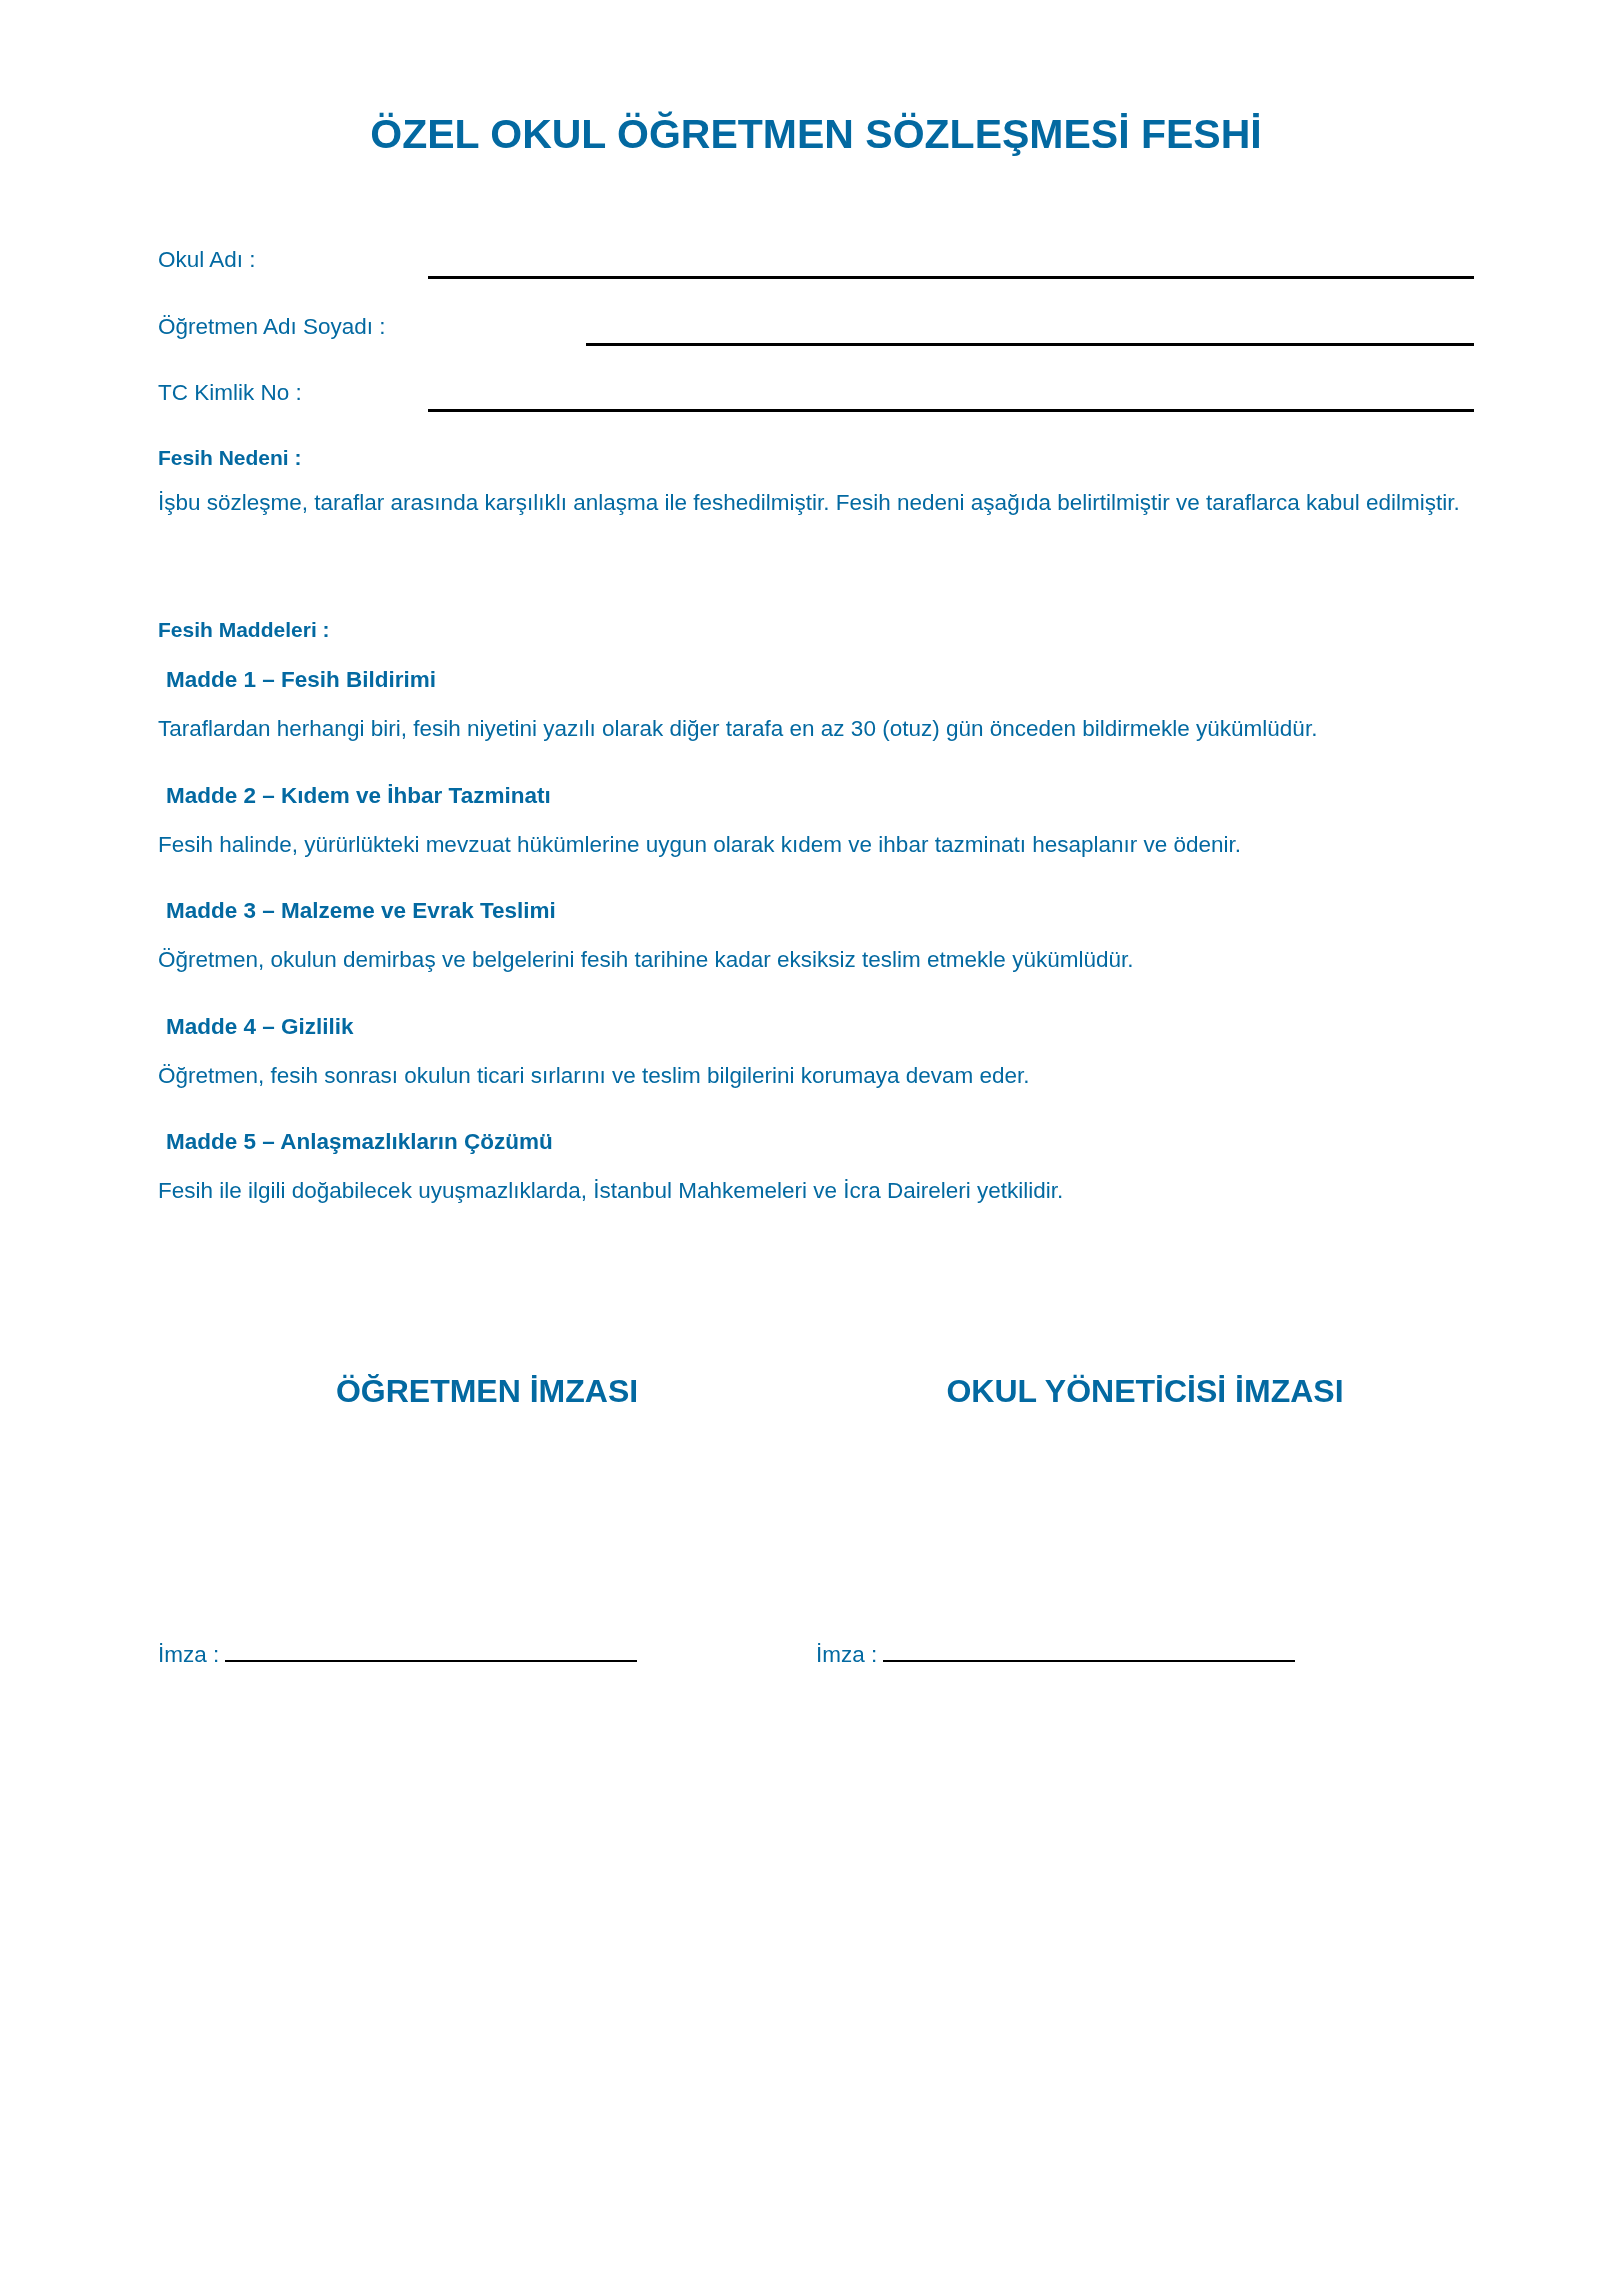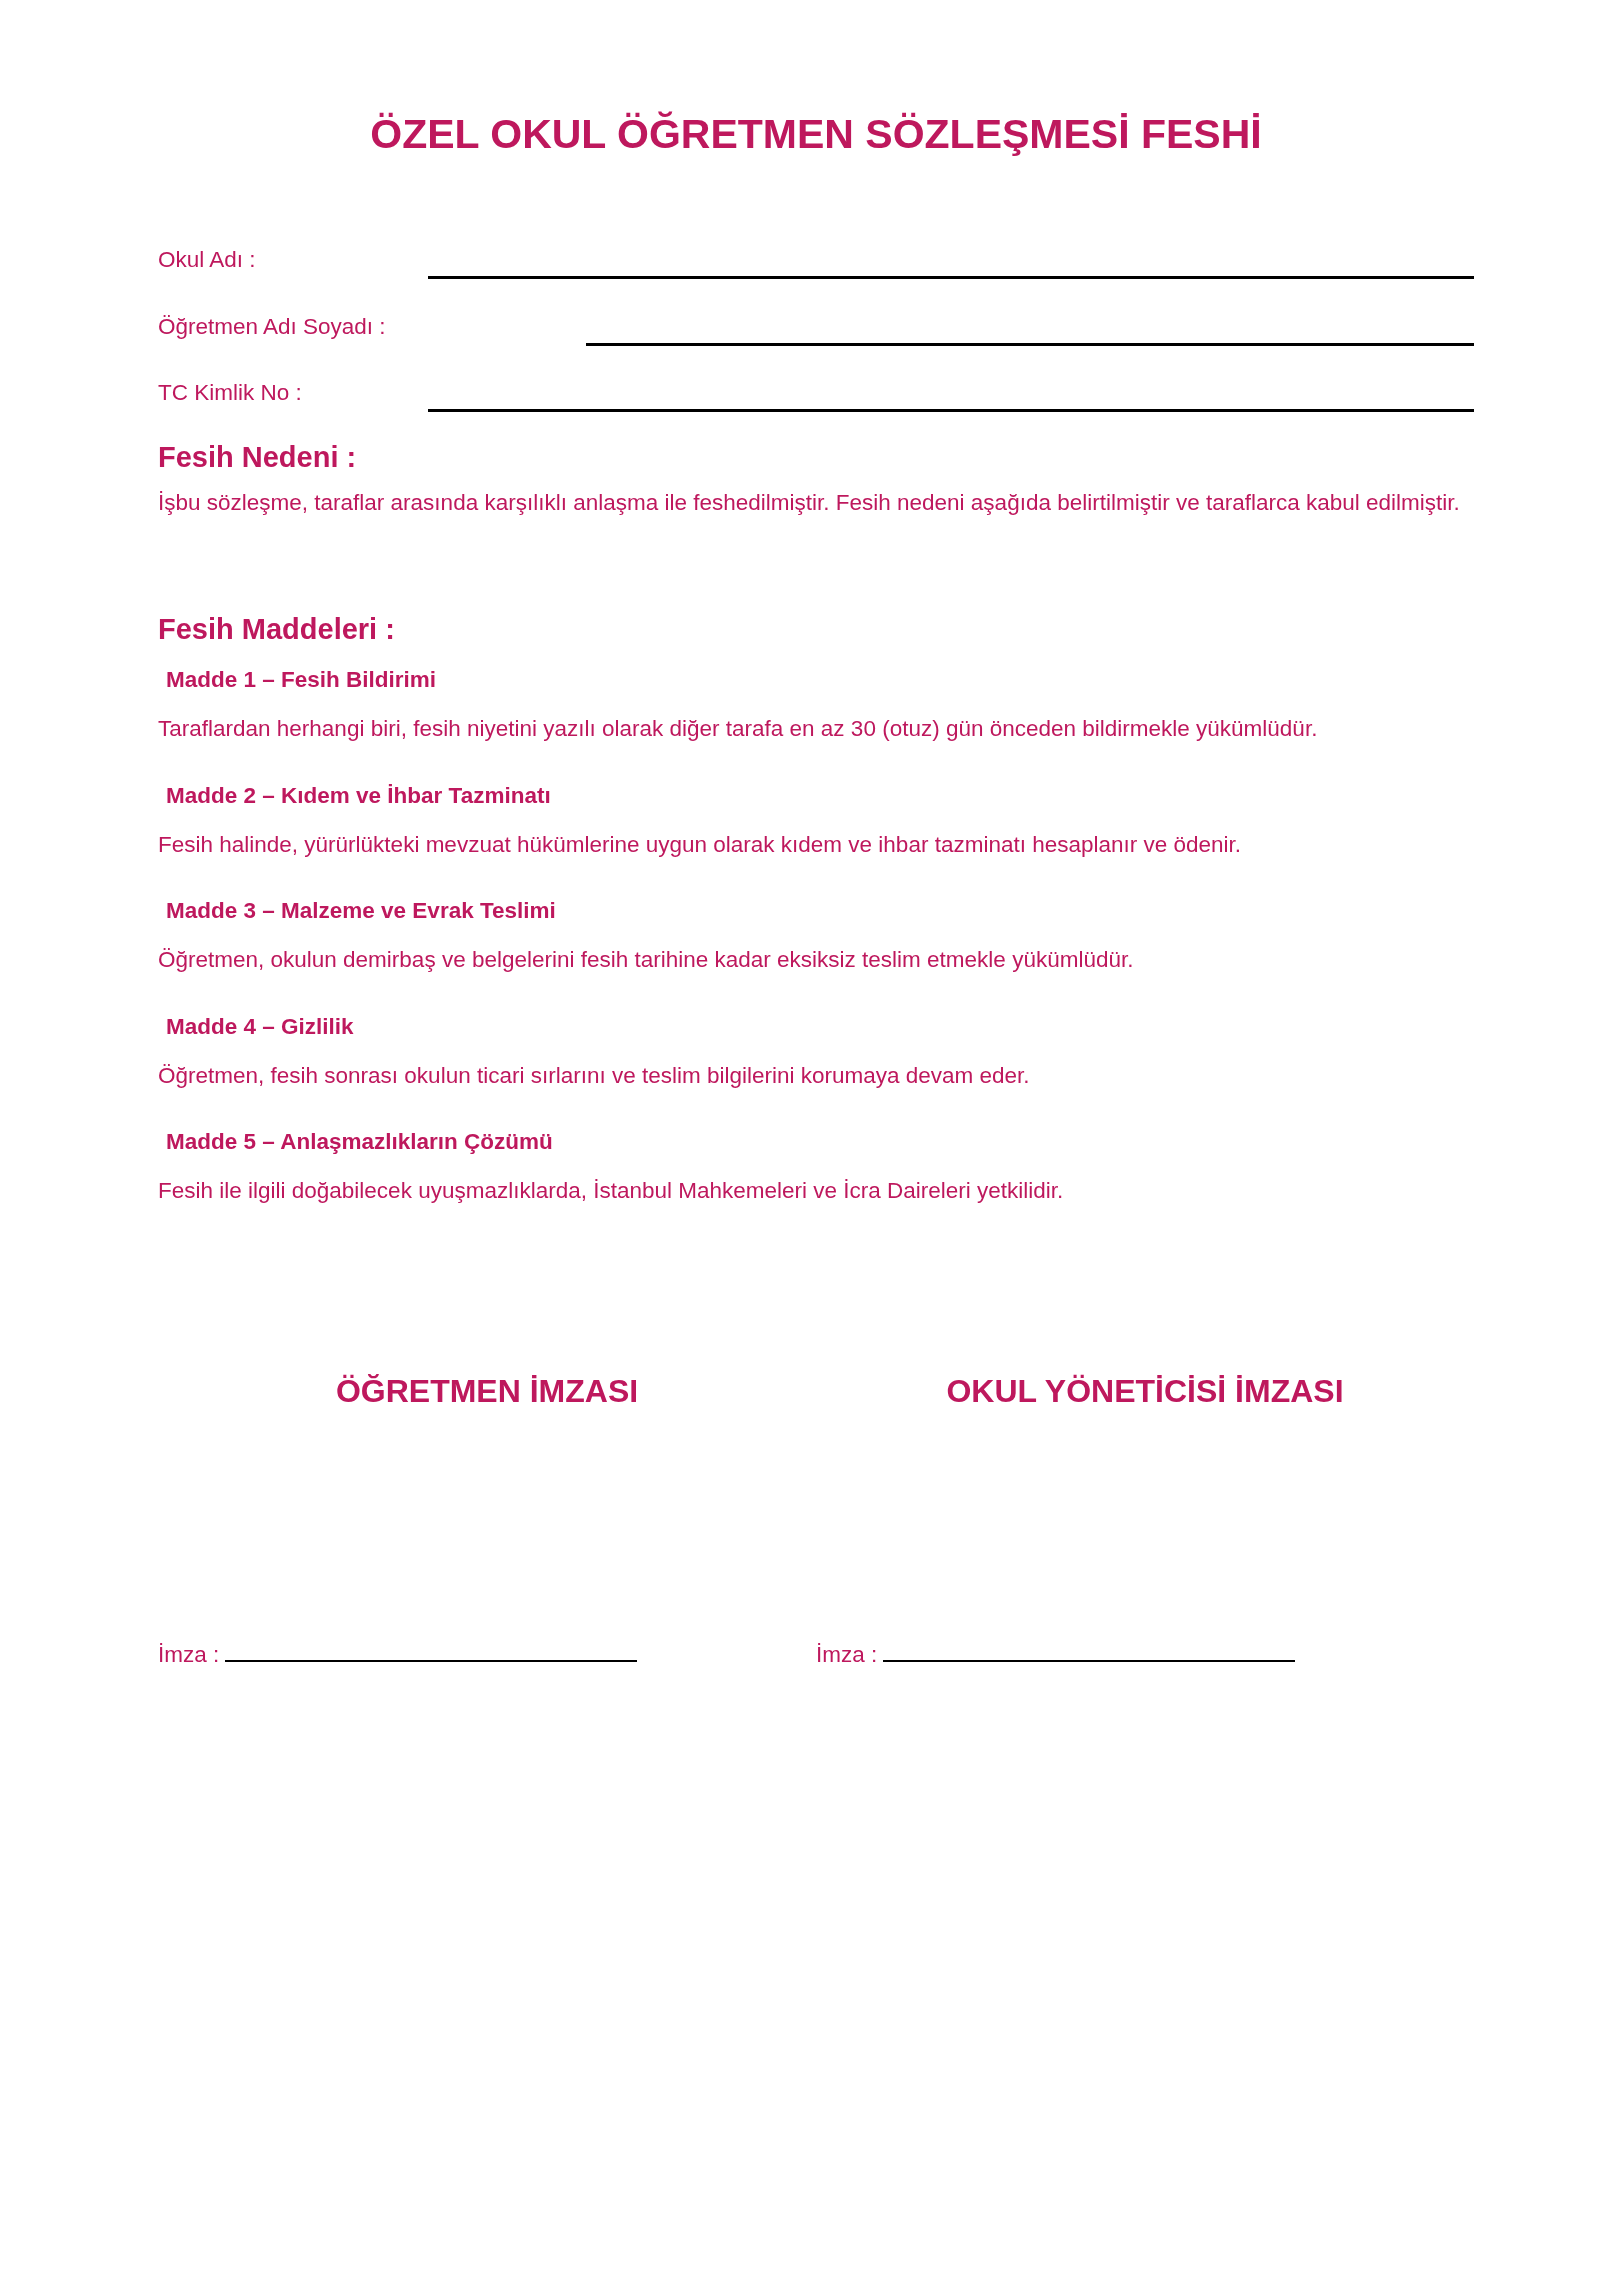--- a/index.html
+++ b/index.html
@@ -2,21 +2,21 @@
 <html><head>
 <meta charset="utf-8">
 <style>
   * { box-sizing: border-box; }
   html, body { margin: 0; padding: 0; background: #ffffff; }
   .page {
     width: 1621px;
     height: 2293px;
     margin: 0 auto;
     background: #ffffff;
-    color: #be185d;
+    color: #0369a1;
     font-family: "Liberation Sans", sans-serif;
     font-size: 22.5px;
     line-height: 41px;
     padding: 110px 147px 0 158px;
     overflow: hidden;
   }
   .doc-title {
     margin: 0;
     font-size: 41px;
     line-height: 49px;
@@ -40,21 +40,21 @@
   .field-line {
     flex: 1;
     border-bottom: 3.9px solid #000000;
     margin-bottom: 2.9px;
     line-height: 41px;
   }
   
   .section-heading {
     margin: 0;
     font-weight: bold;
-    font-size: 29px;
+    font-size: 21px;
     line-height: 41px;
   }
   .reason-section { margin-top: 21.6px; }
   .reason-body { margin: 3.9px 0 0 0; }
   .articles-heading { margin-top: 86px; }
   .article { margin-top: 25.5px; }
   .article:first-of-type { margin-top: 9.8px; }
   .article-title {
     margin: 8px;
     font-weight: bold;

